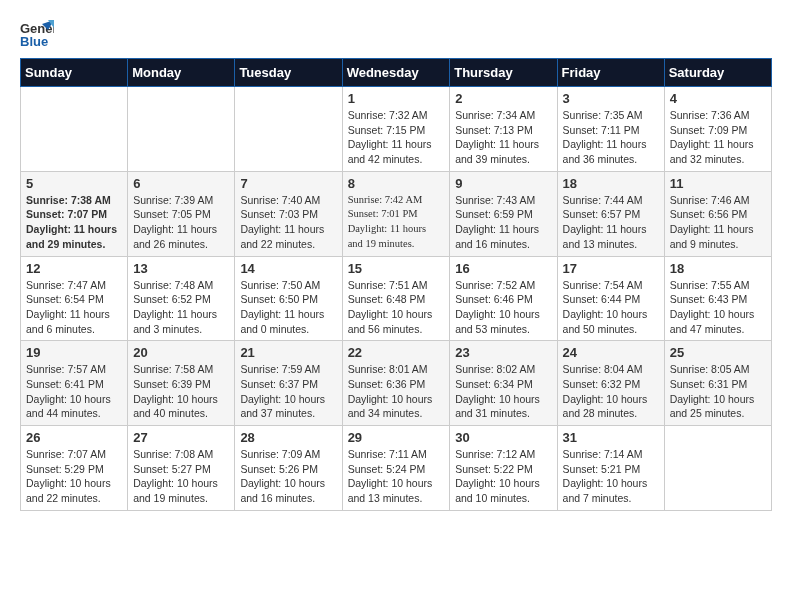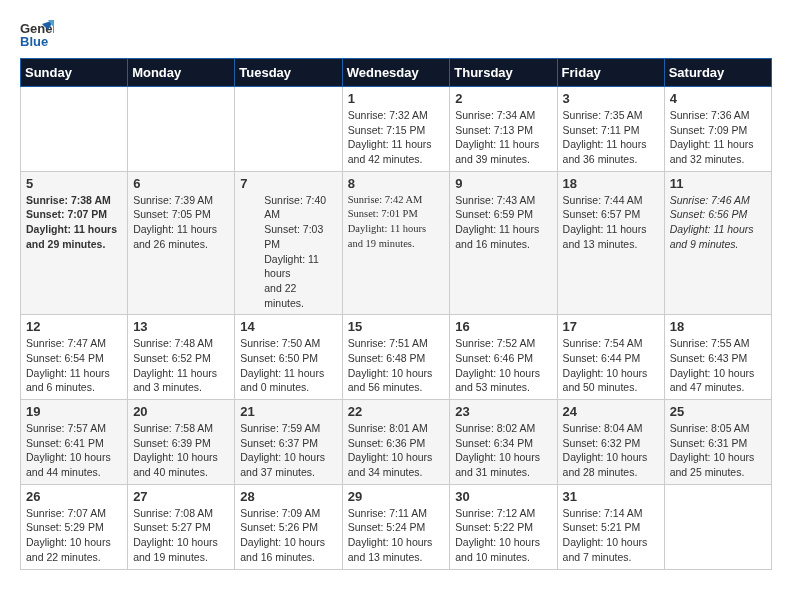--- a/index.html
+++ b/index.html
@@ -123,21 +123,21 @@
         </td>
         <td>
           <div class="day-number">6</div>
           <div class="day-info" style="white-space: pre-line;">Sunrise: 7:39 AM
 Sunset: 7:05 PM
 Daylight: 11 hours
 and 26 minutes.</div>
         </td>
         <td>
           <div class="day-number">7</div>
-          <div class="day-info" style="white-space: pre-line; margin-left: 24px;">Sunrise: 7:40 AM
+          <div class="day-info" style="white-space: pre-line;">Sunrise: 7:40 AM
 Sunset: 7:03 PM
 Daylight: 11 hours
 and 22 minutes.</div>
         </td>
         <td>
           <div class="day-number">8</div>
           <div class="day-info" style="white-space: pre-line; font-family: Liberation Serif, serif;">Sunrise: 7:42 AM
 Sunset: 7:01 PM
 Daylight: 11 hours
 and 19 minutes.</div>
@@ -151,21 +151,21 @@
         </td>
         <td>
           <div class="day-number">18</div>
           <div class="day-info" style="white-space: pre-line;">Sunrise: 7:44 AM
 Sunset: 6:57 PM
 Daylight: 11 hours
 and 13 minutes.</div>
         </td>
         <td>
           <div class="day-number">11</div>
-          <div class="day-info" style="white-space: pre-line; font-style: italic;">Sunrise: 7:46 AM
+          <div class="day-info" style="white-space: pre-line;">Sunrise: 7:46 AM
 Sunset: 6:56 PM
 Daylight: 11 hours
 and 9 minutes.</div>
         </td>
       </tr>
       <tr>
         <td>
           <div class="day-number">12</div>
           <div class="day-info" style="white-space: pre-line;">Sunrise: 7:47 AM
 Sunset: 6:54 PM

